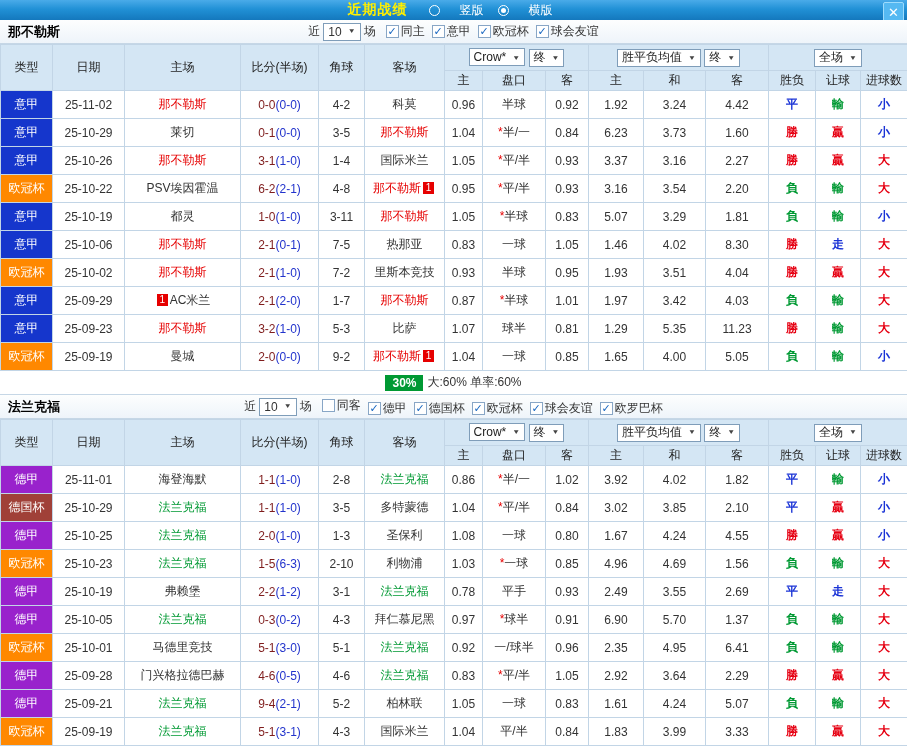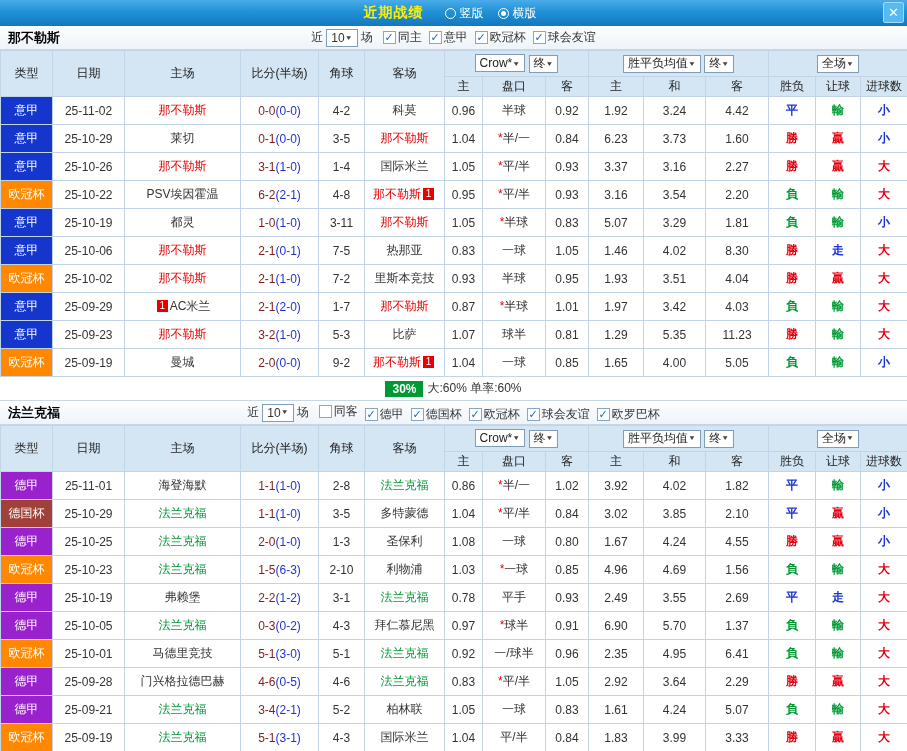--- a/index.html
+++ b/index.html
@@ -1,40 +1,40 @@
 <!DOCTYPE html>
 <html><head>
 <meta charset="utf-8">
 <style>
   *{box-sizing:border-box;}
   html,body{margin:0;padding:0;}
   body{width:907px;height:751px;overflow:hidden;background:#fff;
        font-family:"Liberation Sans","DejaVu Sans",sans-serif;font-size:12px;color:#333;}
 
   
-  .titlebar{height:26px;background:linear-gradient(180deg,#4aabe9 0%,#2191d6 45%,#1478bd 100%);
+  .titlebar{height:20px;background:linear-gradient(180deg,#4aabe9 0%,#2191d6 45%,#1478bd 100%);
             display:flex;align-items:center;justify-content:center;position:relative;color:#fff;}
   .title-text{color:#ffef00;font-weight:bold;font-size:14px;margin-right:14px;letter-spacing:1px;}
-  .radio{display:inline-flex;align-items:center;gap:4px;margin:9px 7px;cursor:pointer;}
+  .radio{display:inline-flex;align-items:center;gap:20px;margin:9px 7px;cursor:pointer;}
   .rdot{width:11px;height:11px;border:1px solid #fff;border-radius:50%;display:inline-block;position:relative;background:transparent;}
   .rdot.on::after{content:'';position:absolute;left:2px;top:2px;width:5px;height:5px;border-radius:50%;background:#fff;}
   .closebtn{position:absolute;right:3px;top:2px;width:21px;height:21px;background:#55b9f2;border:1px solid #9ddcfd;
             border-radius:2px;color:#fff;font-size:13px;line-height:19px;text-align:center;cursor:pointer;font-weight:bold;}
 
   
   .filter-row{height:24px;background:linear-gradient(180deg,#fdfefe,#eef4fa);border-bottom:1px solid #c6d7e6;
               display:flex;align-items:center;position:relative;}
   .team-name{position:absolute;left:8px;font-weight:bold;font-size:13px;color:#000;}
   .filters{margin:0 auto;display:flex;align-items:center;gap:3px;}
   .cbw{display:inline-flex;align-items:center;gap:2px;margin-left:7px;cursor:pointer;}
   .cb{width:13px;height:13px;background:#fff;border:1px solid #88a6c6;display:inline-flex;align-items:center;
       justify-content:center;font-size:11px;line-height:11px;color:#1565c0;font-weight:bold;}
 
   
-  .sel{display:inline-flex;align-items:center;background:#fff;border:1px solid #7f9db9;height:18px;
+  .sel{display:inline-flex;align-items:center;gap:6px;background:#fff;border:1px solid #7f9db9;height:18px;
        padding:0 4px;cursor:pointer;white-space:nowrap;}
   .sel .arr{font-size:8px;color:#444;transform:scaleY(.8);}
 
   
   table{width:907px;border-collapse:collapse;table-layout:fixed;}
   th,td{border:1px solid #c2d5e6;text-align:center;padding:0;overflow:hidden;white-space:nowrap;vertical-align:middle;}
   thead th{background:#d4e6f4;font-weight:normal;color:#222;}
   tr.hrow-a th{height:26px;}
   tr.hrow-b th{height:20px;}
   tbody td{height:28px;background:#fff;}
@@ -576,21 +576,21 @@
           <td class="num">3.64</td>
           <td class="num">2.29</td>
           <td class="res c-red">勝</td>
           <td class="res c-red">贏</td>
           <td class="res c-red">大</td>
         </tr>
         <tr>
           <td class="league" style="background: rgb(153, 34, 204);">德甲</td>
           <td>25-09-21</td>
           <td><span class="tn t-green">法兰克福</span></td>
-          <td><span class="ft">3-4</span><span class="ht">(2-1)</span></td>
+          <td><span class="ft">9-4</span><span class="ht">(2-1)</span></td>
           <td>5-2</td>
           <td><span class="tn ">柏林联</span></td>
           <td class="num">1.05</td>
           <td class="num">一球</td>
           <td class="num">0.83</td>
           <td class="num">1.61</td>
           <td class="num">4.24</td>
           <td class="num">5.07</td>
           <td class="res c-green">負</td>
           <td class="res c-green">輸</td>

